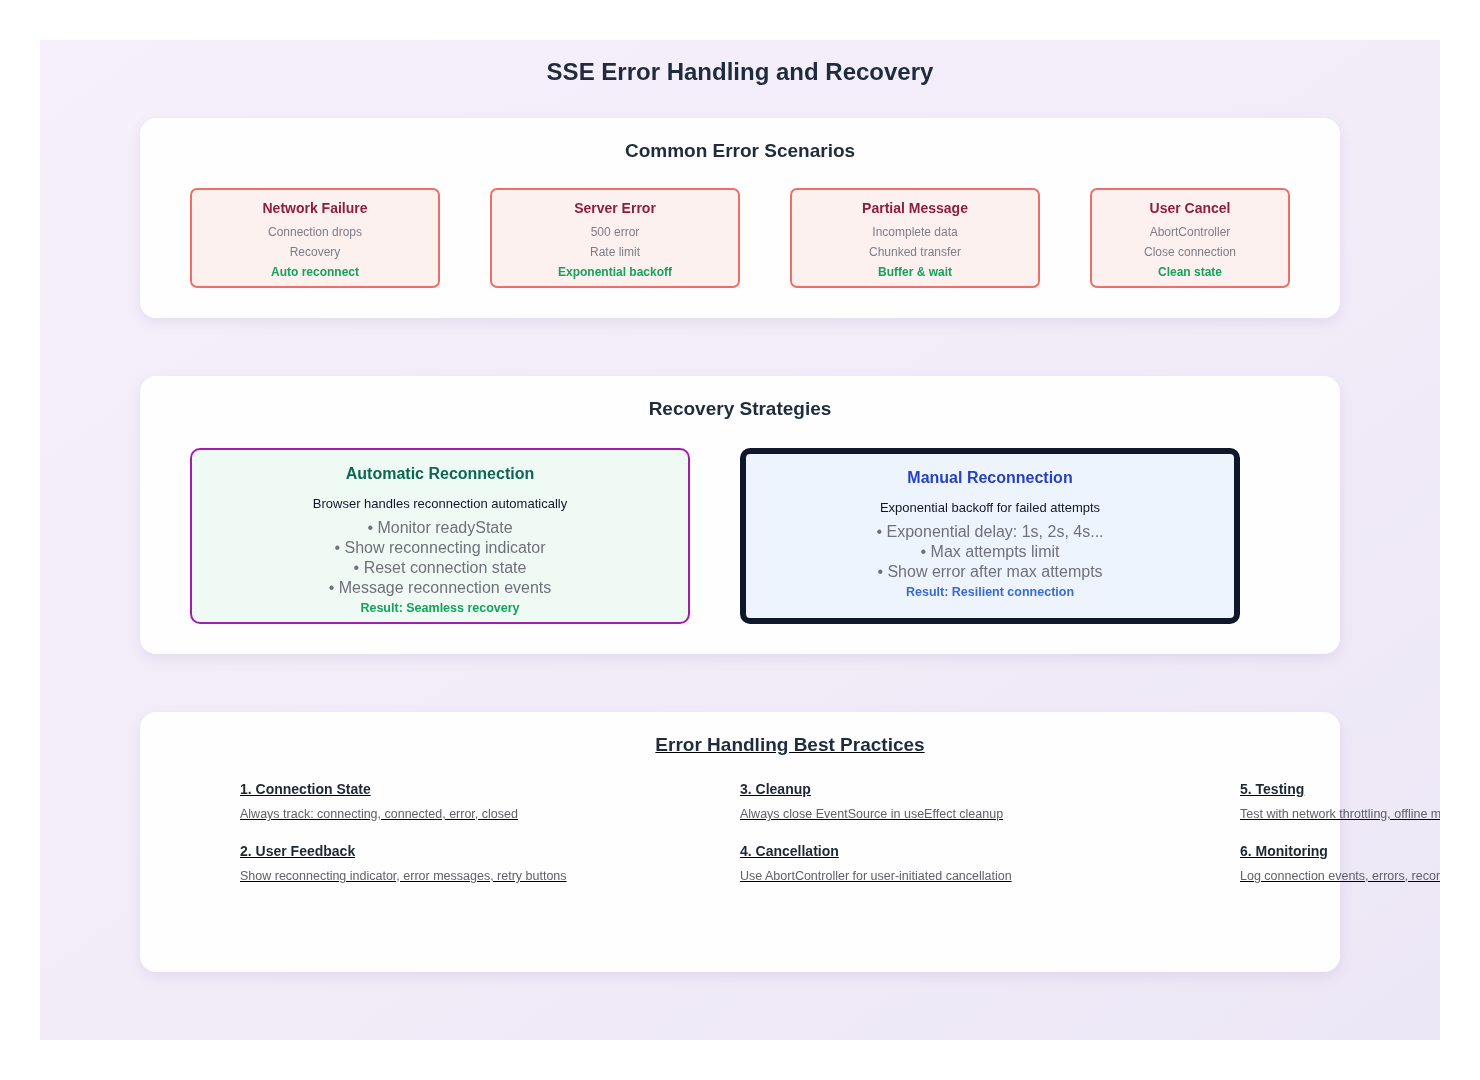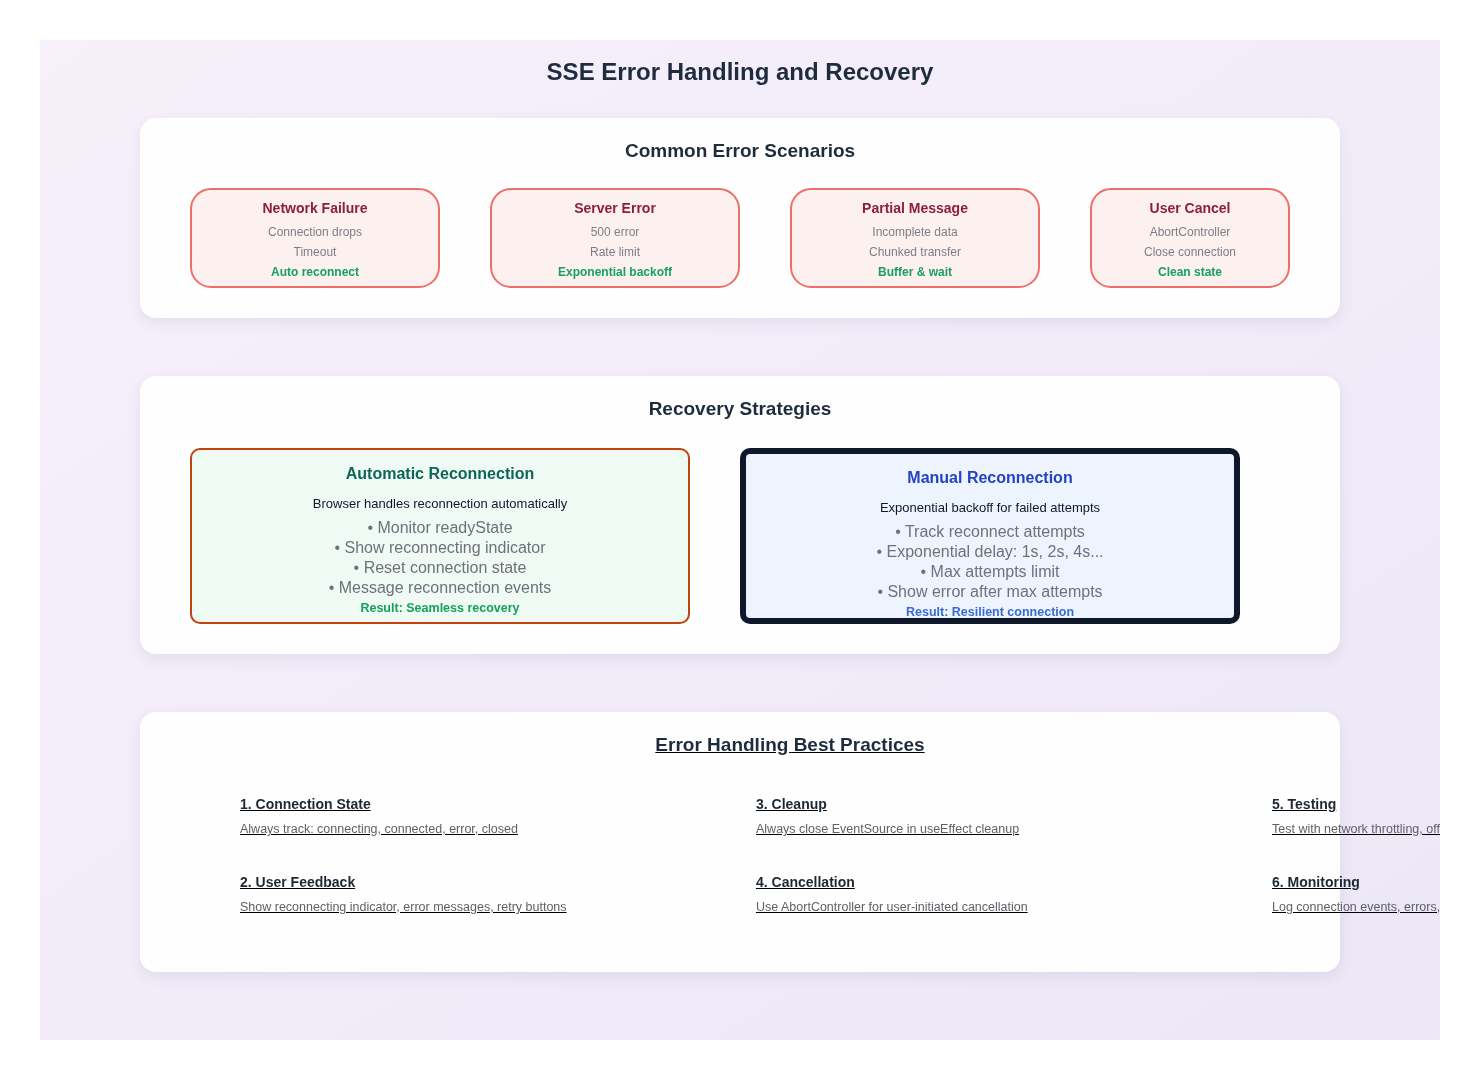--- a/index.html
+++ b/index.html
@@ -37,76 +37,75 @@
     font-size: 19px; font-weight: bold;
     color: #1e2c3d;
   }
   
   .err-row { display: flex; gap: 50px; margin-top: 26px; }
   .err-card {
     flex: 0 0 250px;
     height: 100px;
     background: #fdf1f0;
     border: 2px solid #ec7069;
-    border-radius: 21px;
+    border-radius: 7px;
     text-align: center;
     padding-top: 10px;
   }
   .err-row .err-card:nth-child(4) { flex-basis: 200px; }
   .err-title { font-size: 14px; font-weight: bold; color: #8e1e3d; margin-bottom: 6px; }
   .err-line { font-size: 12px; color: #7d7d85; line-height: 20px; }
   .err-solution { font-size: 12px; font-weight: bold; color: #16a15f; line-height: 20px; }
   
   .strat-row { display: flex; gap: 50px; margin-top: 28px; }
   .strat-card {
     flex: 0 0 500px;
     height: 176px;
     border-radius: 10px;
     text-align: center;
     padding-top: 15px;
   }
-  .strat-card.green { background: #effaf4; border: 2px solid #c2410c; }
+  .strat-card.green { background: #effaf4; border: 2px solid #a21caf; }
   .strat-card.blue  { background: #eef4fd; border: 6px solid #0f172a; }
   .strat-title { font-size: 16px; font-weight: bold; }
   .strat-card.green .strat-title { color: #0e6655; }
   .strat-card.blue  .strat-title { color: #2541c4; }
   .strat-subtitle { font-size: 13px; color: #0f172a; margin-top: 13px; }
   .strat-bullets { margin-top: 7px; }
   .strat-bullet { font-size: 16px; color: #70707a; line-height: 20px; }
   .strat-result { font-size: 12.5px; font-weight: bold; line-height: 20px; }
   .strat-card.green .strat-result { color: #16a15f; }
   .strat-card.blue  .strat-result { color: #3a6bd5; }
   
   .bp-grid {
-    margin-top: 37px;
+    margin-top: 22px;
     display: grid;
     grid-template-columns: repeat(3, 500px);
     grid-template-rows: repeat(2, auto);
     grid-auto-flow: column;
-    gap: 16px;
   }
   .bp-item { margin-bottom: 16px; }
   .bp-heading { font-size: 14px; font-weight: bold; color: #1c2834; line-height: 22px; }
   .bp-desc { font-size: 12.5px; color: #606069; line-height: 20px; margin-top: 4px; white-space: nowrap; }
 </style>
 </head>
 <body>
 
 <div class="page">
 
   <div class="main-title">SSE Error Handling and Recovery</div>
 
   <div class="section section-1">
     <div class="section-title">Common Error Scenarios</div>
     <div class="err-row">
 
       <div class="err-card">
         <div class="err-title">Network Failure</div>
         <div class="err-line">Connection drops</div>
-        <div class="err-line">Timeout</div>
+        <div class="err-line">Recovery</div>
         <div class="err-solution">Auto reconnect</div>
       </div>
 
       <div class="err-card">
         <div class="err-title">Server Error</div>
         <div class="err-line">500 error</div>
         <div class="err-line">Rate limit</div>
         <div class="err-solution">Exponential backoff</div>
       </div>
 
@@ -140,21 +139,20 @@
           <div class="strat-bullet">• Reset connection state</div>
           <div class="strat-bullet">• Message reconnection events</div>
         </div>
         <div class="strat-result">Result: Seamless recovery</div>
       </div>
 
       <div class="strat-card blue">
         <div class="strat-title">Manual Reconnection</div>
         <div class="strat-subtitle">Exponential backoff for failed attempts</div>
         <div class="strat-bullets">
-          <div class="strat-bullet">• Track reconnect attempts</div>
           <div class="strat-bullet">• Exponential delay: 1s, 2s, 4s...</div>
           <div class="strat-bullet">• Max attempts limit</div>
           <div class="strat-bullet">• Show error after max attempts</div>
         </div>
         <div class="strat-result">Result: Resilient connection</div>
       </div>
 
     </div>
   </div>
 

